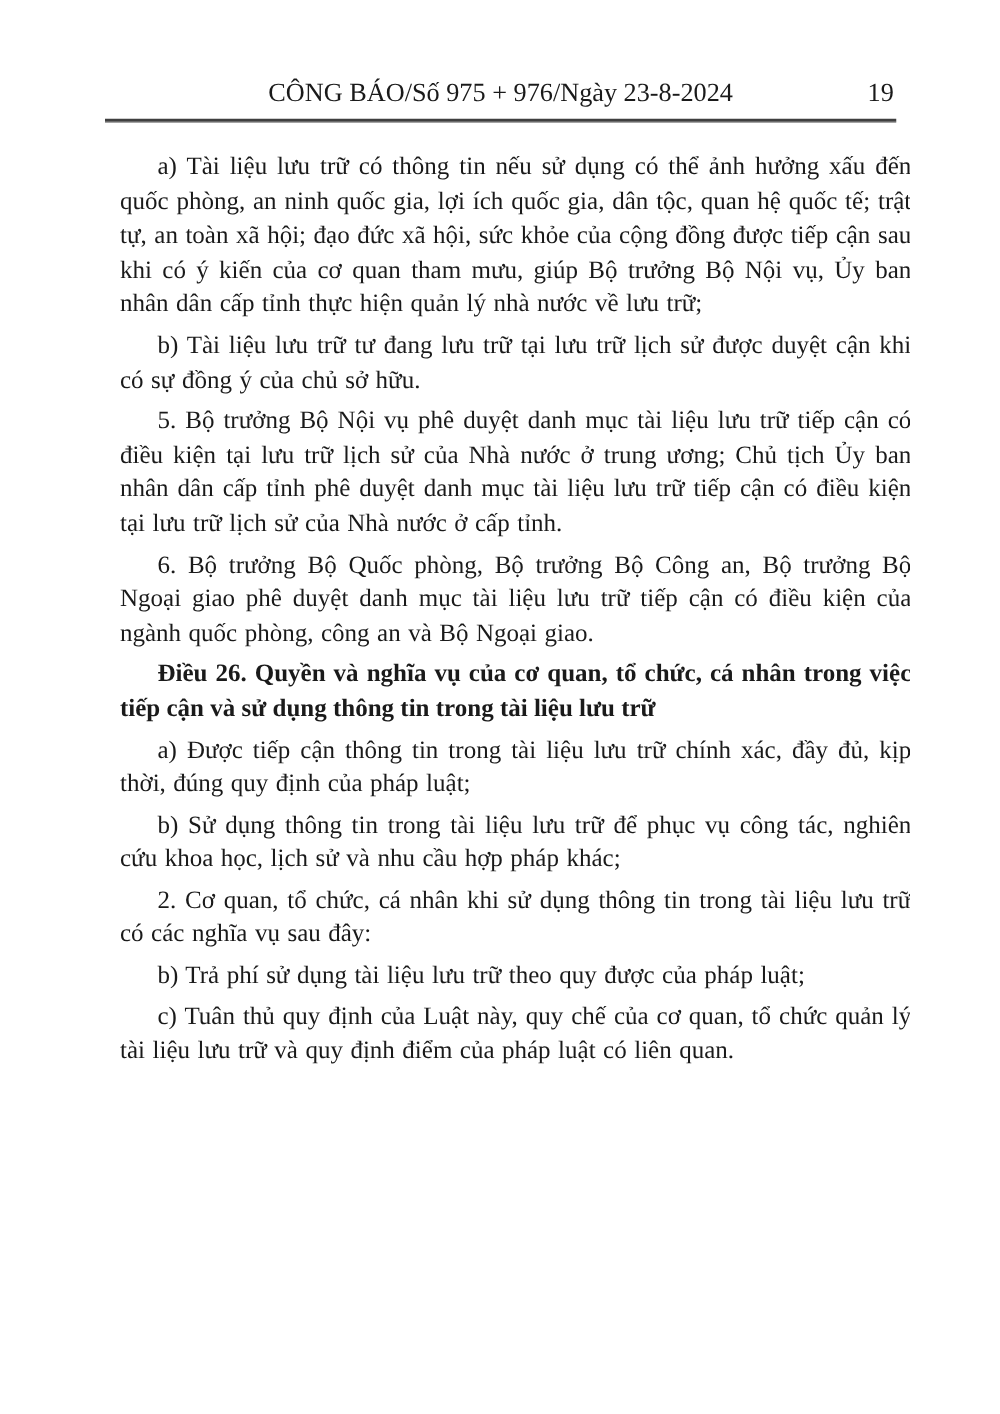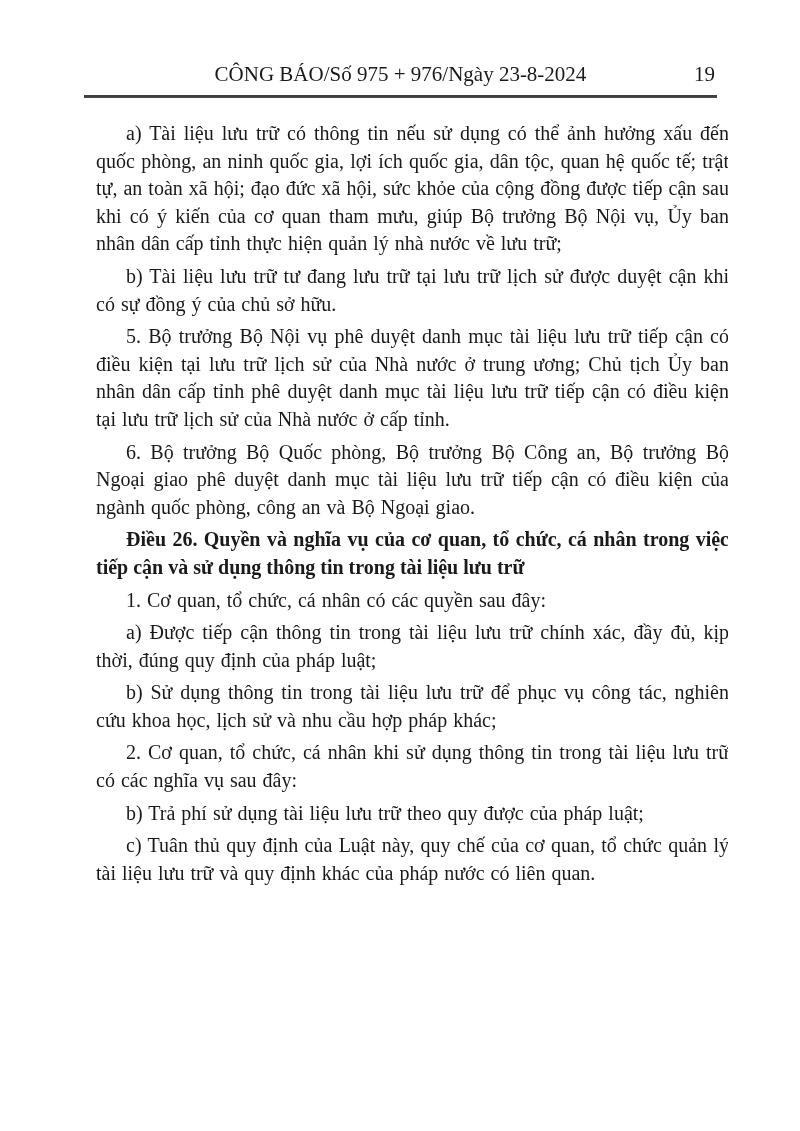--- a/index.html
+++ b/index.html
@@ -78,21 +78,20 @@
   </div>
 
   <div class="header-rule"></div>
 
   <div class="content">
     <p class="para">a) Tài liệu lưu trữ có thông tin nếu sử dụng có thể ảnh hưởng xấu đến quốc phòng, an ninh quốc gia, lợi ích quốc gia, dân tộc, quan hệ quốc tế; trật tự, an toàn xã hội; đạo đức xã hội, sức khỏe của cộng đồng được tiếp cận sau khi có ý kiến của cơ quan tham mưu, giúp Bộ trưởng Bộ Nội vụ, Ủy ban nhân dân cấp tỉnh thực hiện quản lý nhà nước về lưu trữ;</p>
     <p class="para">b) Tài liệu lưu trữ tư đang lưu trữ tại lưu trữ lịch sử được duyệt cận khi có sự đồng ý của chủ sở hữu.</p>
     <p class="para">5. Bộ trưởng Bộ Nội vụ phê duyệt danh mục tài liệu lưu trữ tiếp cận có điều kiện tại lưu trữ lịch sử của Nhà nước ở trung ương; Chủ tịch Ủy ban nhân dân cấp tỉnh phê duyệt danh mục tài liệu lưu trữ tiếp cận có điều kiện tại lưu trữ lịch sử của Nhà nước ở cấp tỉnh.</p>
     <p class="para">6. Bộ trưởng Bộ Quốc phòng, Bộ trưởng Bộ Công an, Bộ trưởng Bộ Ngoại giao phê duyệt danh mục tài liệu lưu trữ tiếp cận có điều kiện của ngành quốc phòng, công an và Bộ Ngoại giao.</p>
     <p class="para heading">Điều 26. Quyền và nghĩa vụ của cơ quan, tổ chức, cá nhân trong việc tiếp cận và sử dụng thông tin trong tài liệu lưu trữ</p>
-    <p class="para">1. Cơ quan, tổ chức, cá nhân có các quyền sau đây:</p>
     <p class="para">a) Được tiếp cận thông tin trong tài liệu lưu trữ chính xác, đầy đủ, kịp thời, đúng quy định của pháp luật;</p>
     <p class="para">b) Sử dụng thông tin trong tài liệu lưu trữ để phục vụ công tác, nghiên cứu khoa học, lịch sử và nhu cầu hợp pháp khác;</p>
     <p class="para">2. Cơ quan, tổ chức, cá nhân khi sử dụng thông tin trong tài liệu lưu trữ có các nghĩa vụ sau đây:</p>
     <p class="para">b) Trả phí sử dụng tài liệu lưu trữ theo quy được của pháp luật;</p>
-    <p class="para">c) Tuân thủ quy định của Luật này, quy chế của cơ quan, tổ chức quản lý tài liệu lưu trữ và quy định khác của pháp nước có liên quan.</p>
+    <p class="para">c) Tuân thủ quy định của Luật này, quy chế của cơ quan, tổ chức quản lý tài liệu lưu trữ và quy định điểm của pháp luật có liên quan.</p>
   </div>
 
 </div>
 
 </body></html>

